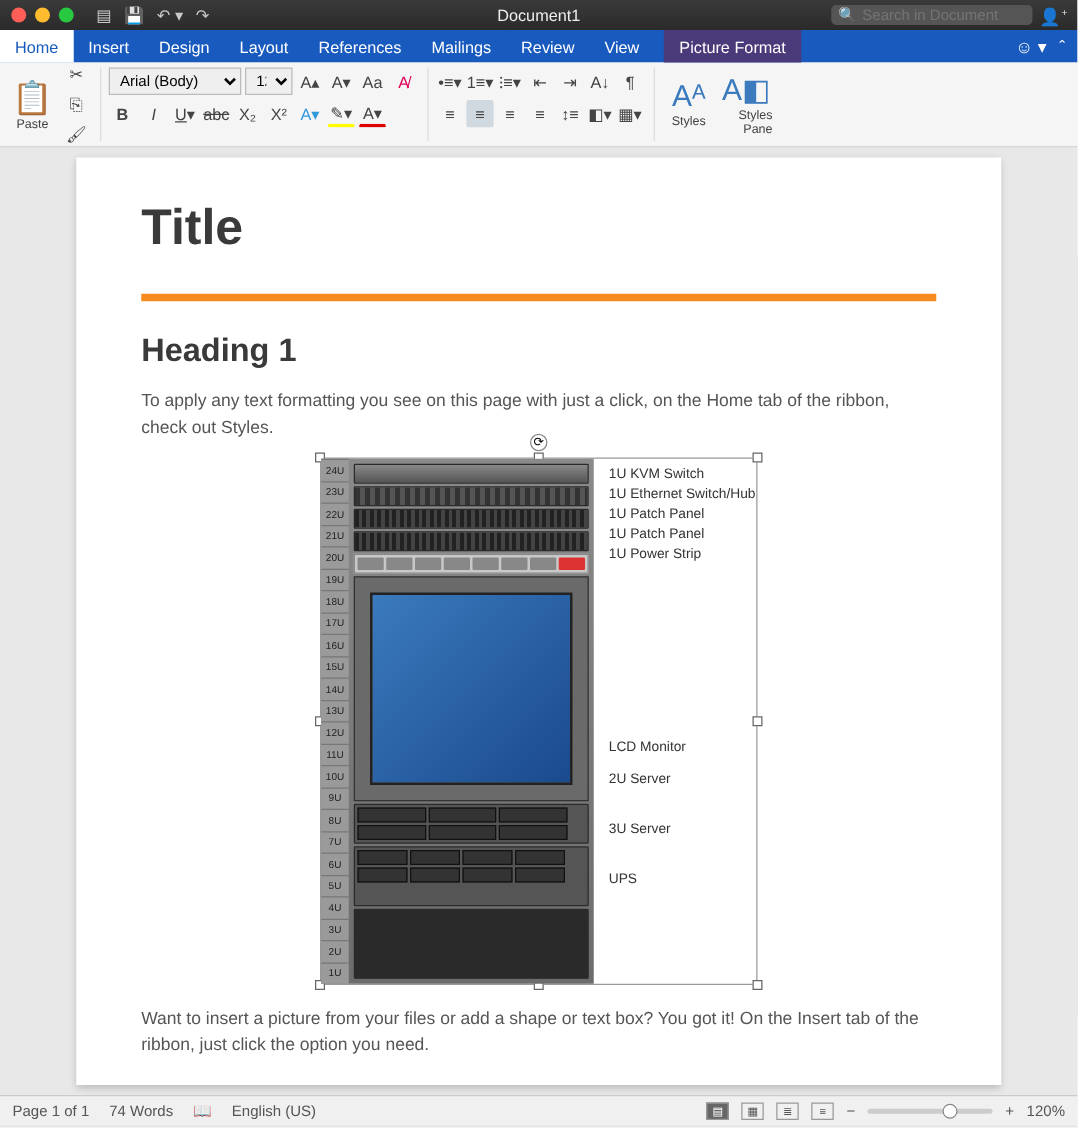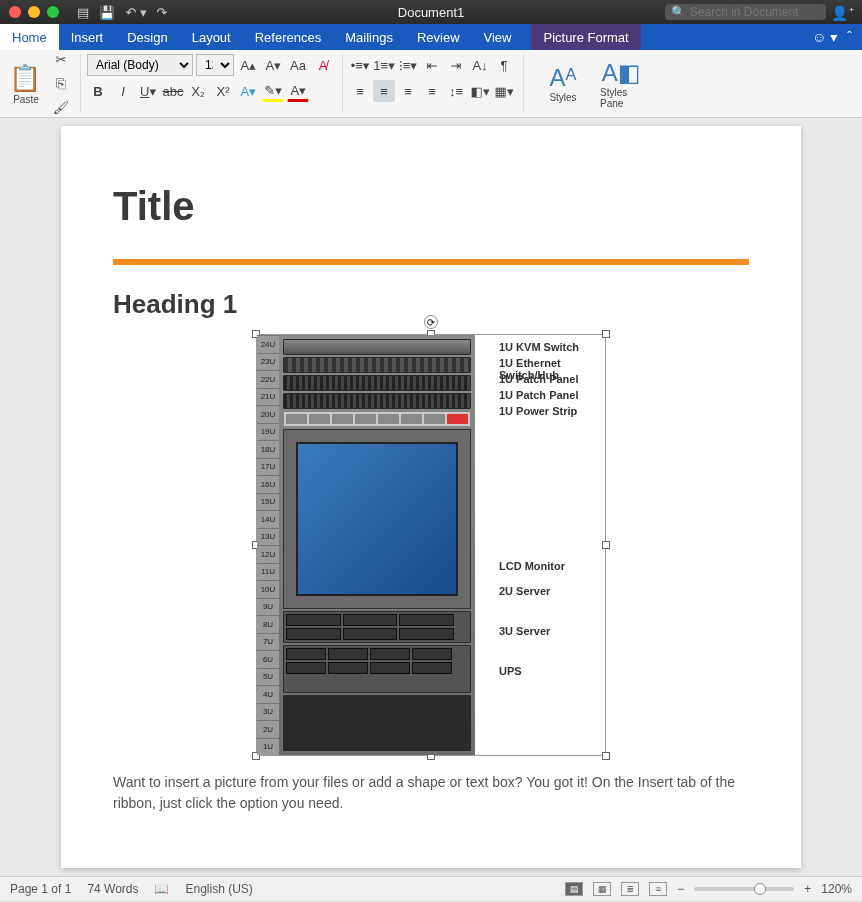--- a/index.html
+++ b/index.html
@@ -32,28 +32,28 @@
 .btn-sm { width: 22px; height: 22px; display: inline-flex; align-items: center; justify-content: center; font-size: 13px; border: 1px solid transparent; border-radius: 2px; cursor: pointer; color: #444; }
 .paste-block { display: flex; flex-direction: column; align-items: center; width: 40px; }
 .paste-block .icon { font-size: 26px; }
 .paste-block .lbl { font-size: 10px; color: #444; }
 .clip-col { display: flex; flex-direction: column; gap: 2px; }
 .font-row { display: flex; gap: 3px; align-items: center; }
 .font-sel { border: 1px solid #bbb; font-size: 12px; padding: 2px 4px; height: 22px; }
 .font-sel.name { width: 106px; } .font-sel.size { width: 38px; }
 .para-grid { display: flex; flex-direction: column; gap: 4px; }
 .para-row { display: flex; gap: 2px; }
-.styles-block { display: flex; flex-direction: column; align-items: center; width: 42px; margin-left: 12px; }
+.styles-block { display: flex; flex-direction: column; align-items: center; width: 42px; }
 .styles-block .bigicon { font-size: 24px; color: #3a7abd; }
-.styles-block .lbl { font-size: 10px; color: #444; text-align: left; line-height: 1.1; }
+.styles-block .lbl { font-size: 10px; color: #444; text-align: right; line-height: 1.1; }
 
 
 .canvas { height: 758px; overflow: auto; background: #e8e8e8; display: flex; justify-content: center; }
 .page { width: 740px; background: #fff; margin: 8px 0; padding: 34px 52px; box-shadow: 0 2px 6px rgba(0,0,0,0.2); }
-.doc-h-title { font: bold 40px Arial; color: #3a3a3a; margin-top: 24px; }
+.doc-h-title { font: bold 40px Arial; color: #3a3a3a; }
 .hr-orange { height: 6px; background: #f68b1f; margin: 30px 0 24px; }
 .doc-h1 { font: bold 26px Arial; color: #3a3a3a; margin-bottom: 14px; }
 .doc-p { font-size: 14px; color: #555; line-height: 1.5; margin-bottom: 14px; }
 
 
 .img-wrap { position: relative; width: 350px; height: 422px; margin: 10px auto 16px; border: 1px solid #999; }
 .handle { position: absolute; width: 8px; height: 8px; background: #fff; border: 1px solid #666; }
 .h-nw { top: -5px; left: -5px; } .h-n { top: -5px; left: 50%; margin-left: -4px; } .h-ne { top: -5px; right: -5px; }
 .h-w { top: 50%; left: -5px; margin-top: -4px; } .h-e { top: 50%; right: -5px; margin-top: -4px; }
 .h-sw { bottom: -5px; left: -5px; } .h-s { bottom: -5px; left: 50%; margin-left: -4px; } .h-se { bottom: -5px; right: -5px; }
@@ -65,21 +65,21 @@
 .ruler div { flex: 1; border-top: 1px solid #777; display: flex; align-items: center; justify-content: center; }
 .equip { flex: 1; display: flex; flex-direction: column; padding: 4px; gap: 2px; }
 .unit { background: #4a4a4a; border: 1px solid #2a2a2a; border-radius: 1px; }
 .u1 { height: 16px; } .u2 { height: 32px; } .u3 { height: 48px; }
 .lcd { flex: 1; background: #6a6a6a; border: 1px solid #333; display: flex; align-items: center; justify-content: center; padding: 12px; }
 .screen { width: 100%; height: 100%; background: linear-gradient(135deg,#3a7abd,#1a4a8d); border: 2px solid #222; }
 .strip { height: 16px; background: #c8c8c8; border: 1px solid #888; display: flex; gap: 2px; padding: 2px; }
 .outlet { flex: 1; background: #888; border-radius: 1px; }
 .server-slots { display: flex; flex-wrap: wrap; gap: 2px; padding: 2px; }
 .slot { background: #333; border: 1px solid #111; height: 12px; }
-.labels { flex: 1; padding: 4px 24px; font-size: 11px; color: #333; font-weight: bold; }
+.labels { flex: 1; padding: 4px 12px; font-size: 11px; color: #333; }
 .labels div { position: absolute; }
 
 
 .status { height: 24px; background: #f0f0f0; border-top: 1px solid #ccc; display: flex; align-items: center; font-size: 12px; color: #555; padding: 0 10px; gap: 16px; }
 .status .right { margin-left: auto; display: flex; align-items: center; gap: 10px; }
 .vbtn { width: 18px; height: 14px; border: 1px solid #999; display: inline-flex; align-items: center; justify-content: center; font-size: 9px; cursor: pointer; }
 .vbtn.active { background: #666; color: #fff; }
 .slider { width: 100px; height: 4px; background: #ccc; position: relative; border-radius: 2px; }
 .thumb { position: absolute; top: -4px; left: 60%; width: 12px; height: 12px; background: #fff; border: 1px solid #888; border-radius: 50%; }
 </style>
@@ -191,20 +191,21 @@
       <span class="lbl">Styles Pane</span>
     </div>
   </div>
 </div>
 
 <div class="canvas">
   <div class="page">
     <div class="doc-h-title">Title</div>
     <div class="hr-orange"></div>
     <div class="doc-h1">Heading 1</div>
+    <p class="doc-p">To apply any text formatting you see on this page with just a click, on the Home tab of the ribbon, check out Styles.</p>
 
     <div class="img-wrap">
       <div class="rotate">⟳</div>
       <div class="handle h-nw"></div>
       <div class="handle h-n"></div>
       <div class="handle h-ne"></div>
       <div class="handle h-w"></div>
       <div class="handle h-e"></div>
       <div class="handle h-sw"></div>
       <div class="handle h-s"></div>

